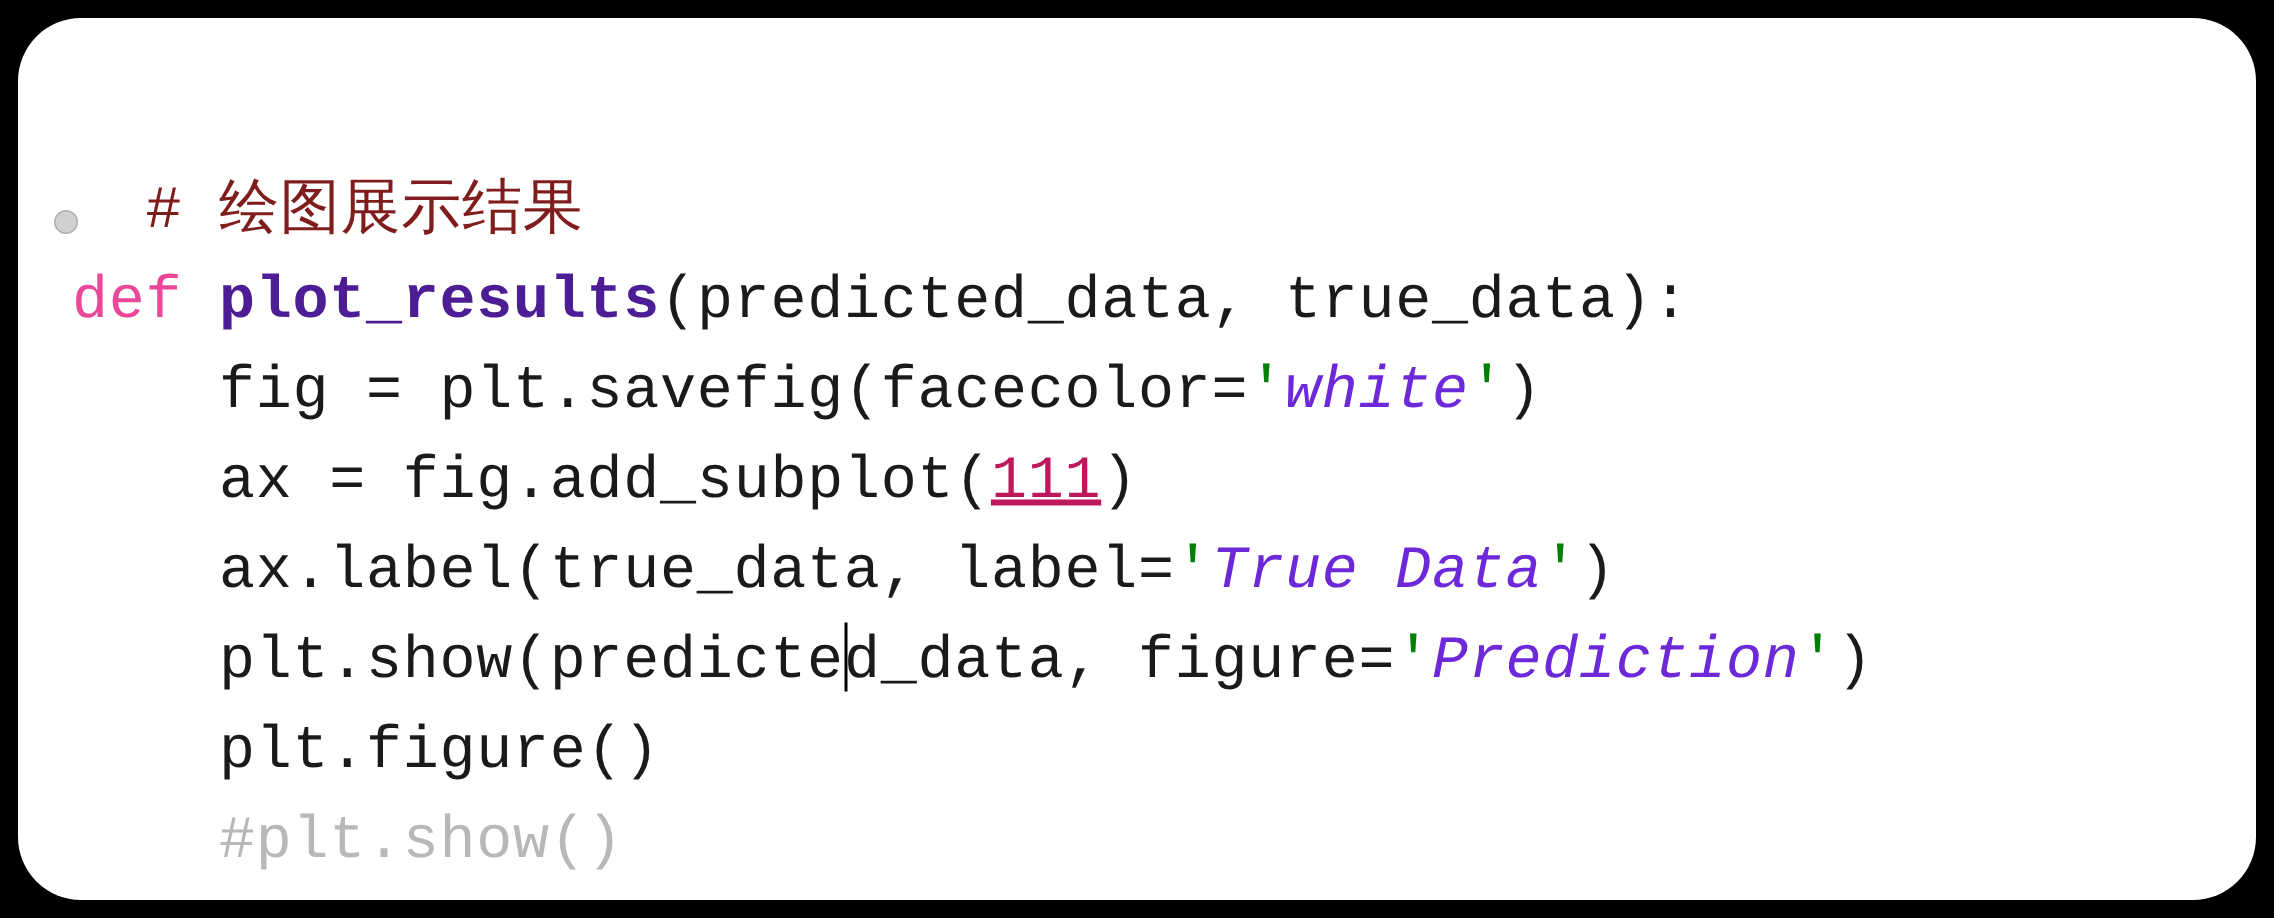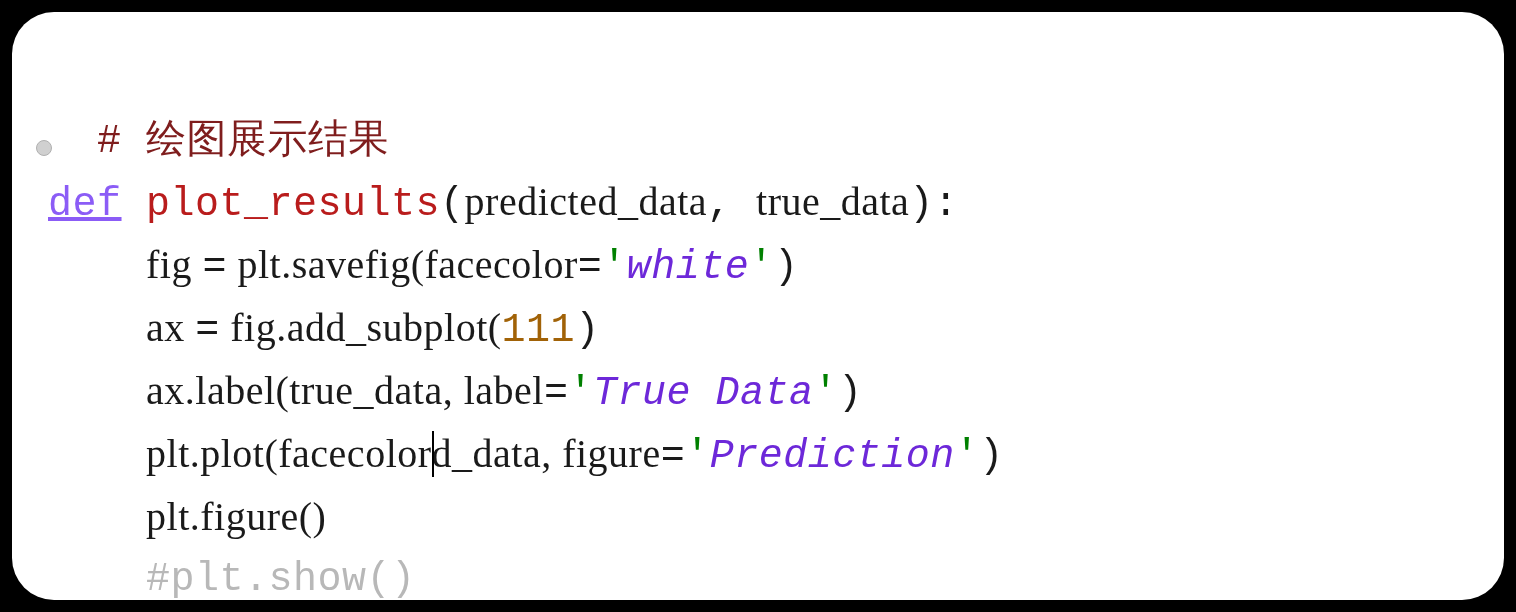--- a/index.html
+++ b/index.html
@@ -24,28 +24,28 @@
   .code {
     padding: 40px 36px 36px 36px;
     font-size: 40px;
     line-height: 60px;
     white-space: pre;
     color: #1a1a1a;
     letter-spacing: 0.5px;
   }
   .comment       { color: #7f1d1d; }
   .comment-it    { color: #b8b8b8; }
-  .keyword       { color: #8b5cf6; text-decoration: underline; }
-  .funcname      { color: #b91c1c; font-weight: normal; }
+  .keyword       { color: #ec4899; }
+  .funcname      { color: #4c1d95; font-weight: bold; }
   .paren, .punct { color: #1a1a1a; }
-  .ident         { color: #1a1a1a; font-family: Liberation Serif, serif; }
+  .ident         { color: #1a1a1a; }
   .op            { color: #1a1a1a; }
   .string-q      { color: #008000; }
   .string-b      { color: #6d28d9; font-style: italic; }
-  .number        { color: #a16207; }
+  .number        { color: #be185d; text-decoration: underline; }
   .gutter-dot {
     position: absolute;
     left: 24px;
     top: 128px;
     width: 14px;
     height: 14px;
     border-radius: 50%;
     background: #d0d0d0;
     border: 1px solid #b0b0b0;
   }
@@ -73,17 +73,17 @@
 
 <div class="frame">
   <span class="gutter-dot"></span>
 
   <div class="code">
 <span>  <span class="comment"># 绘图展示结果</span></span>
 <span><span class="keyword">def</span> <span class="funcname">plot_results</span><span class="paren">(</span><span class="ident">predicted_data</span><span class="punct">, </span><span class="ident">true_data</span><span class="paren">):</span></span>
 <span>    <span class="ident">fig </span><span class="op">=</span><span class="ident"> plt.savefig(facecolor</span><span class="op">=</span><span class="string-q">'</span><span class="string-b">white</span><span class="string-q">'</span><span class="paren">)</span></span>
 <span>    <span class="ident">ax </span><span class="op">=</span><span class="ident"> fig.add_subplot(</span><span class="number">111</span><span class="paren">)</span></span>
 <span>    <span class="ident">ax.label(true_data, label</span><span class="op">=</span><span class="string-q">'</span><span class="string-b">True Data</span><span class="string-q">'</span><span class="paren">)</span></span>
-<span>    <span class="ident">plt.plot(facecolor</span><span class="caret"></span><span class="ident">d_data, figure</span><span class="op">=</span><span class="string-q">'</span><span class="string-b">Prediction</span><span class="string-q">'</span><span class="paren">)</span></span>
+<span>    <span class="ident">plt.show(predicte</span><span class="caret"></span><span class="ident">d_data, figure</span><span class="op">=</span><span class="string-q">'</span><span class="string-b">Prediction</span><span class="string-q">'</span><span class="paren">)</span></span>
 <span>    <span class="ident">plt.figure()</span></span>
 <span>    <span class="comment-it">#plt.show()</span></span>
 <span>    <span class="ident">plt.savefig(</span><span class="string-q">'</span><span class="string-b">results_2.pn</span><span class="string-b squiggle">g</span><span class="string-q">'</span><span class="paren">)</span></span></div>
 </div>
 
 </body></html>

